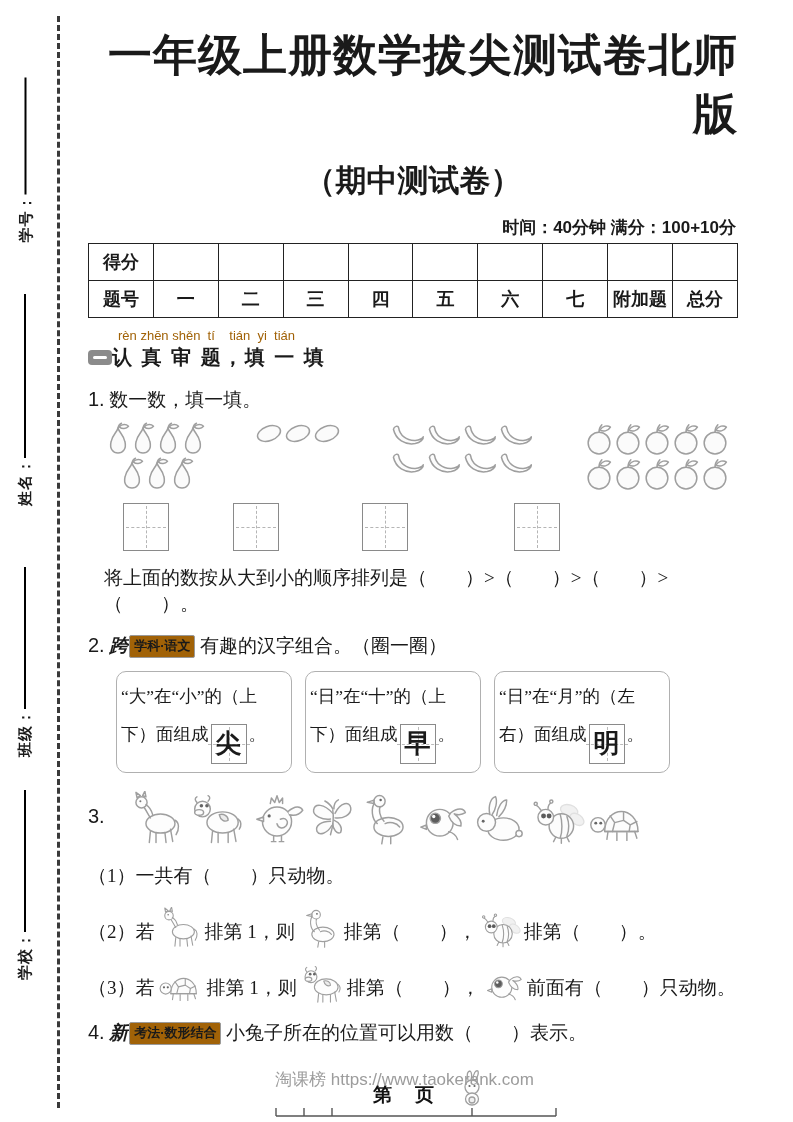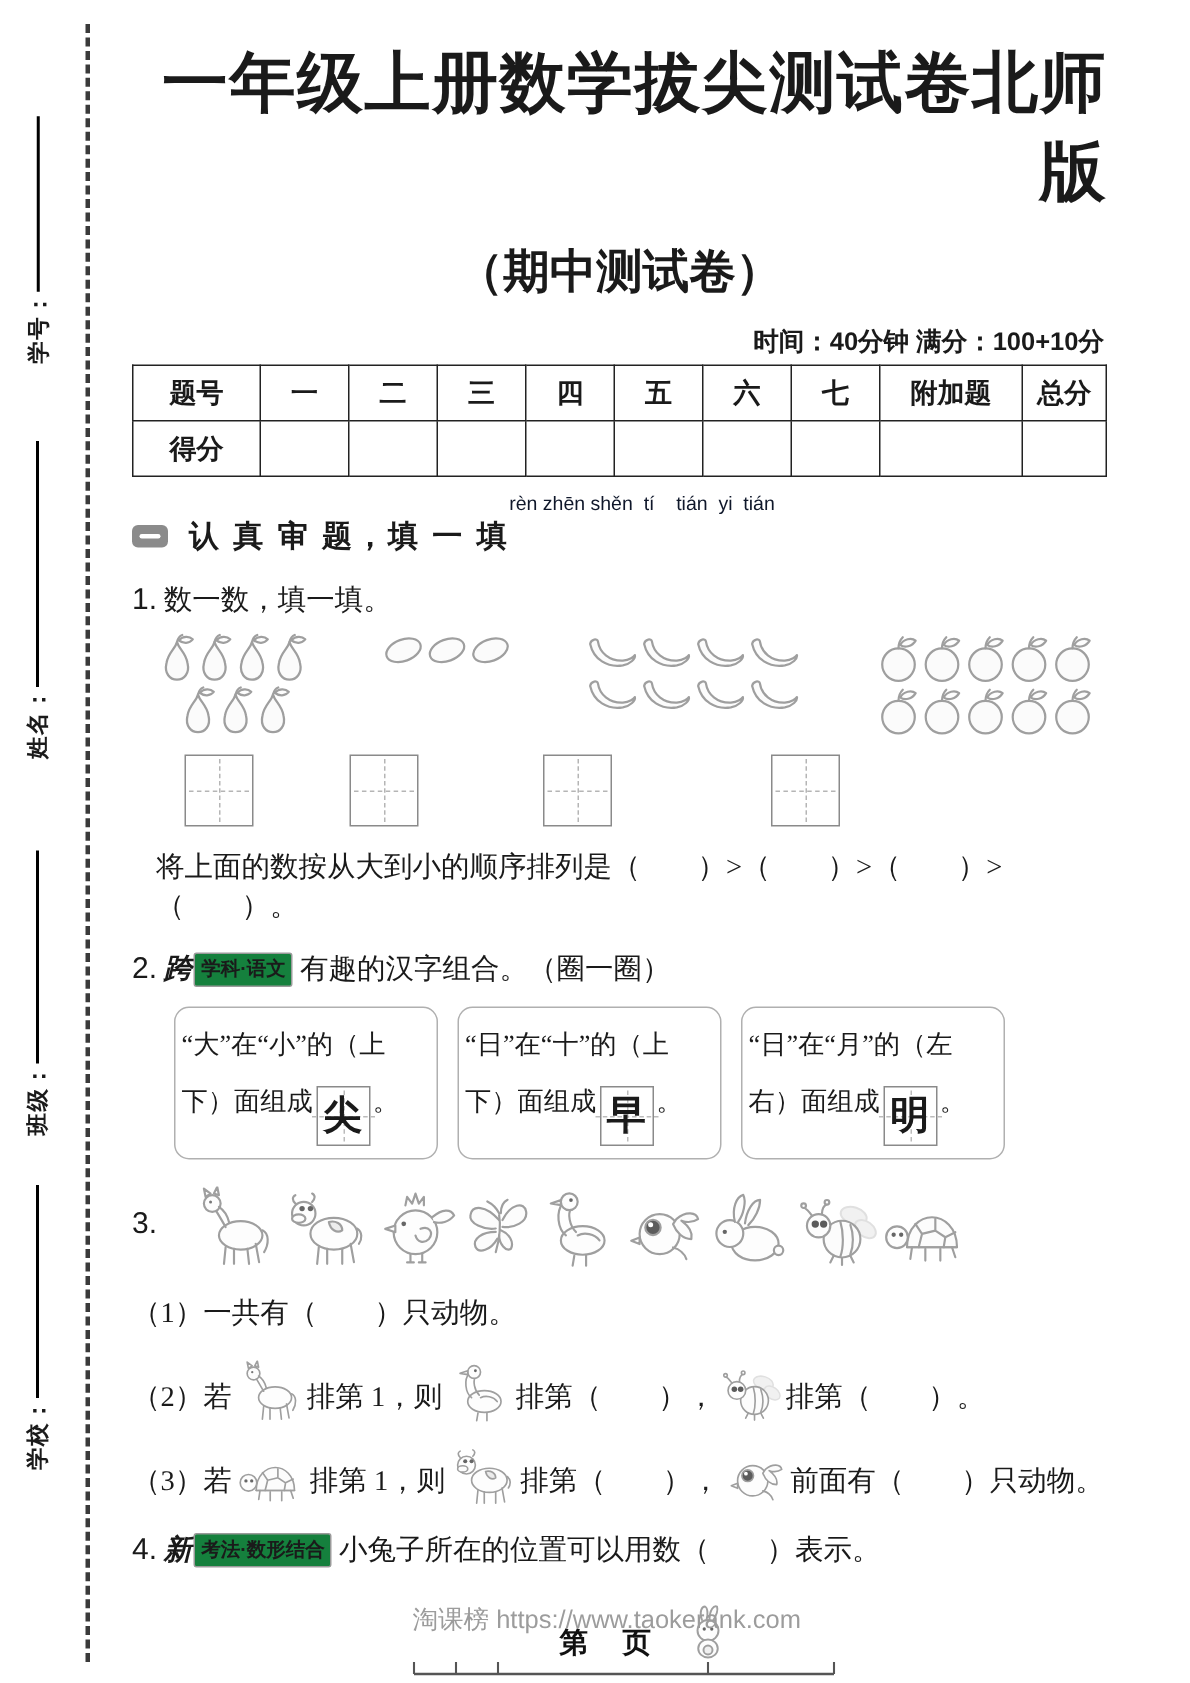--- a/index.html
+++ b/index.html
@@ -10,22 +10,22 @@
   .side-item{position:absolute;display:flex;align-items:center;height:20px;transform:rotate(-90deg);}
   .s-label{font-size:15px;font-weight:700;white-space:nowrap;letter-spacing:1px;}
   .s-line{flex:1;border-bottom:2px solid #000;height:1px;margin-bottom:2px;}
   .content{position:absolute;left:88px;top:0;width:650px;}
   .title{margin-top:26px;text-align:right;font-size:44px;font-weight:700;letter-spacing:1px;}
   .subtitle{margin-top:16px;text-align:center;font-size:31px;font-weight:700;}
   .info{margin:14px 2px 4px 0;text-align:right;font-size:17px;font-weight:700;}
   table.score-table{width:100%;border-collapse:collapse;table-layout:fixed;margin-top:2px;}
   table.score-table td{border:1.8px solid #222;height:34px;text-align:center;font-size:18px;font-weight:600;}
   .sec{margin-top:10px;}
-  .pinyin{margin-left:30px;font-size:13px;color:#0f172a;white-space:pre;text-align:center;}
-  .sec-line{display:flex;align-items:center;gap:14px;margin-top:1px;}
+  .pinyin{margin-left:30px;font-size:13px;color:#a16207;white-space:pre;}
+  .sec-line{display:flex;align-items:center;gap:0;margin-top:1px;}
   .sec-badge{position:relative;width:24px;height:15px;background:#8b8b8b;border-radius:4px;flex:0 0 auto;}
   .sec-badge::after{content:"";position:absolute;left:5px;right:5px;top:6px;height:3px;background:#fff;border-radius:2px;}
   .sec-title{font-size:20px;font-weight:800;letter-spacing:2px;white-space:nowrap;}
   .sec-note{font-size:18px;font-family:"Liberation Serif",serif;white-space:nowrap;}
   .q{margin-top:16px;}
   .qnum{font-size:20px;font-family:"Liberation Sans",sans-serif;}
   .qtext{font-size:19px;font-family:"Liberation Serif",serif;}
   .fruits{display:flex;justify-content:space-between;margin:8px 10px 0 16px;}
   .fruit-group{display:flex;flex-direction:column;}
   .fruit-row{display:flex;}
@@ -35,21 +35,21 @@
   .tian{position:relative;width:44px;height:46px;border:1.5px solid #8a8a8a;background:#fff;}
   .tian::before{content:"";position:absolute;left:2px;right:2px;top:50%;border-top:1.5px dashed #b5b5b5;}
   .tian::after{content:"";position:absolute;top:2px;bottom:2px;left:50%;border-left:1.5px dashed #b5b5b5;}
   .tian:nth-child(1){margin-left:35px;}
   .tian:nth-child(2){margin-left:64px;}
   .tian:nth-child(3){margin-left:83px;}
   .tian:nth-child(4){margin-left:106px;}
   .sort-line{margin:14px 0 0 16px;}
   .badge{font-size:18px;white-space:nowrap;}
   .badge i{font-style:italic;font-weight:800;font-size:19px;margin-right:1px;}
-  .badge-box{display:inline-block;border:1px solid #9a9a9a;border-radius:2px;background:#15803d;
+  .badge-box{display:inline-block;border:1px solid #9a9a9a;border-radius:2px;background:#a16207;
              font-size:13px;font-weight:700;padding:1px 4px 2px;vertical-align:2px;}
   .hz-row{display:flex;gap:13px;margin:12px 0 0 28px;}
   .hz-box{border:1.5px solid #b0b0b0;border-radius:10px;padding:6px 4px 8px;width:166px;
           font-size:17.5px;font-family:"Liberation Serif",serif;line-height:2.15;}
   .char-box{position:relative;display:inline-flex;align-items:center;justify-content:center;
             width:34px;height:38px;border:1px solid #8a8a8a;margin:0 2px;vertical-align:-12px;
             font-size:26px;font-weight:700;font-family:"Liberation Serif",serif;}
   .char-box::before{content:"";position:absolute;left:-4px;right:-4px;top:50%;border-top:1px dashed #bbb;}
   .char-box::after{content:"";position:absolute;top:2px;bottom:2px;left:50%;border-left:1px dashed #bbb;}
   .char-box b{position:relative;z-index:1;font-weight:700;}
@@ -88,42 +88,42 @@
     </div>
 
   <div class="content">
     <div class="title">一年级上册数学拔尖测试卷北师版</div>
     <div class="subtitle">（期中测试卷）</div>
     <div class="info">时间：40分钟  满分：100+10分</div>
 
     <table class="score-table">
       <tbody id="score-tbody">
           <tr>
+            <td>得分</td>
+            <td></td>
+            <td></td>
+            <td></td>
+            <td></td>
+            <td></td>
+            <td></td>
+            <td></td>
+            <td></td>
+            <td></td>
+          </tr>
+          <tr>
             <td style="width: 82px;">题号</td>
             <td style="width: 56px;">一</td>
             <td style="width: 56px;">二</td>
             <td style="width: 56px;">三</td>
             <td style="width: 56px;">四</td>
             <td style="width: 56px;">五</td>
             <td style="width: 56px;">六</td>
             <td style="width: 56px;">七</td>
             <td style="width: 92px;">附加题</td>
             <td>总分</td>
-          </tr>
-          <tr>
-            <td>得分</td>
-            <td></td>
-            <td></td>
-            <td></td>
-            <td></td>
-            <td></td>
-            <td></td>
-            <td></td>
-            <td></td>
-            <td></td>
           </tr>
         </tbody>
     </table>
 
     <div class="sec">
       <div class="pinyin">rèn zhēn shěn  tí    tián  yi  tián</div>
       <div class="sec-line">
         <span class="sec-badge"></span>
         <span class="sec-title">认 真 审 题，填 一 填</span>
       </div>

